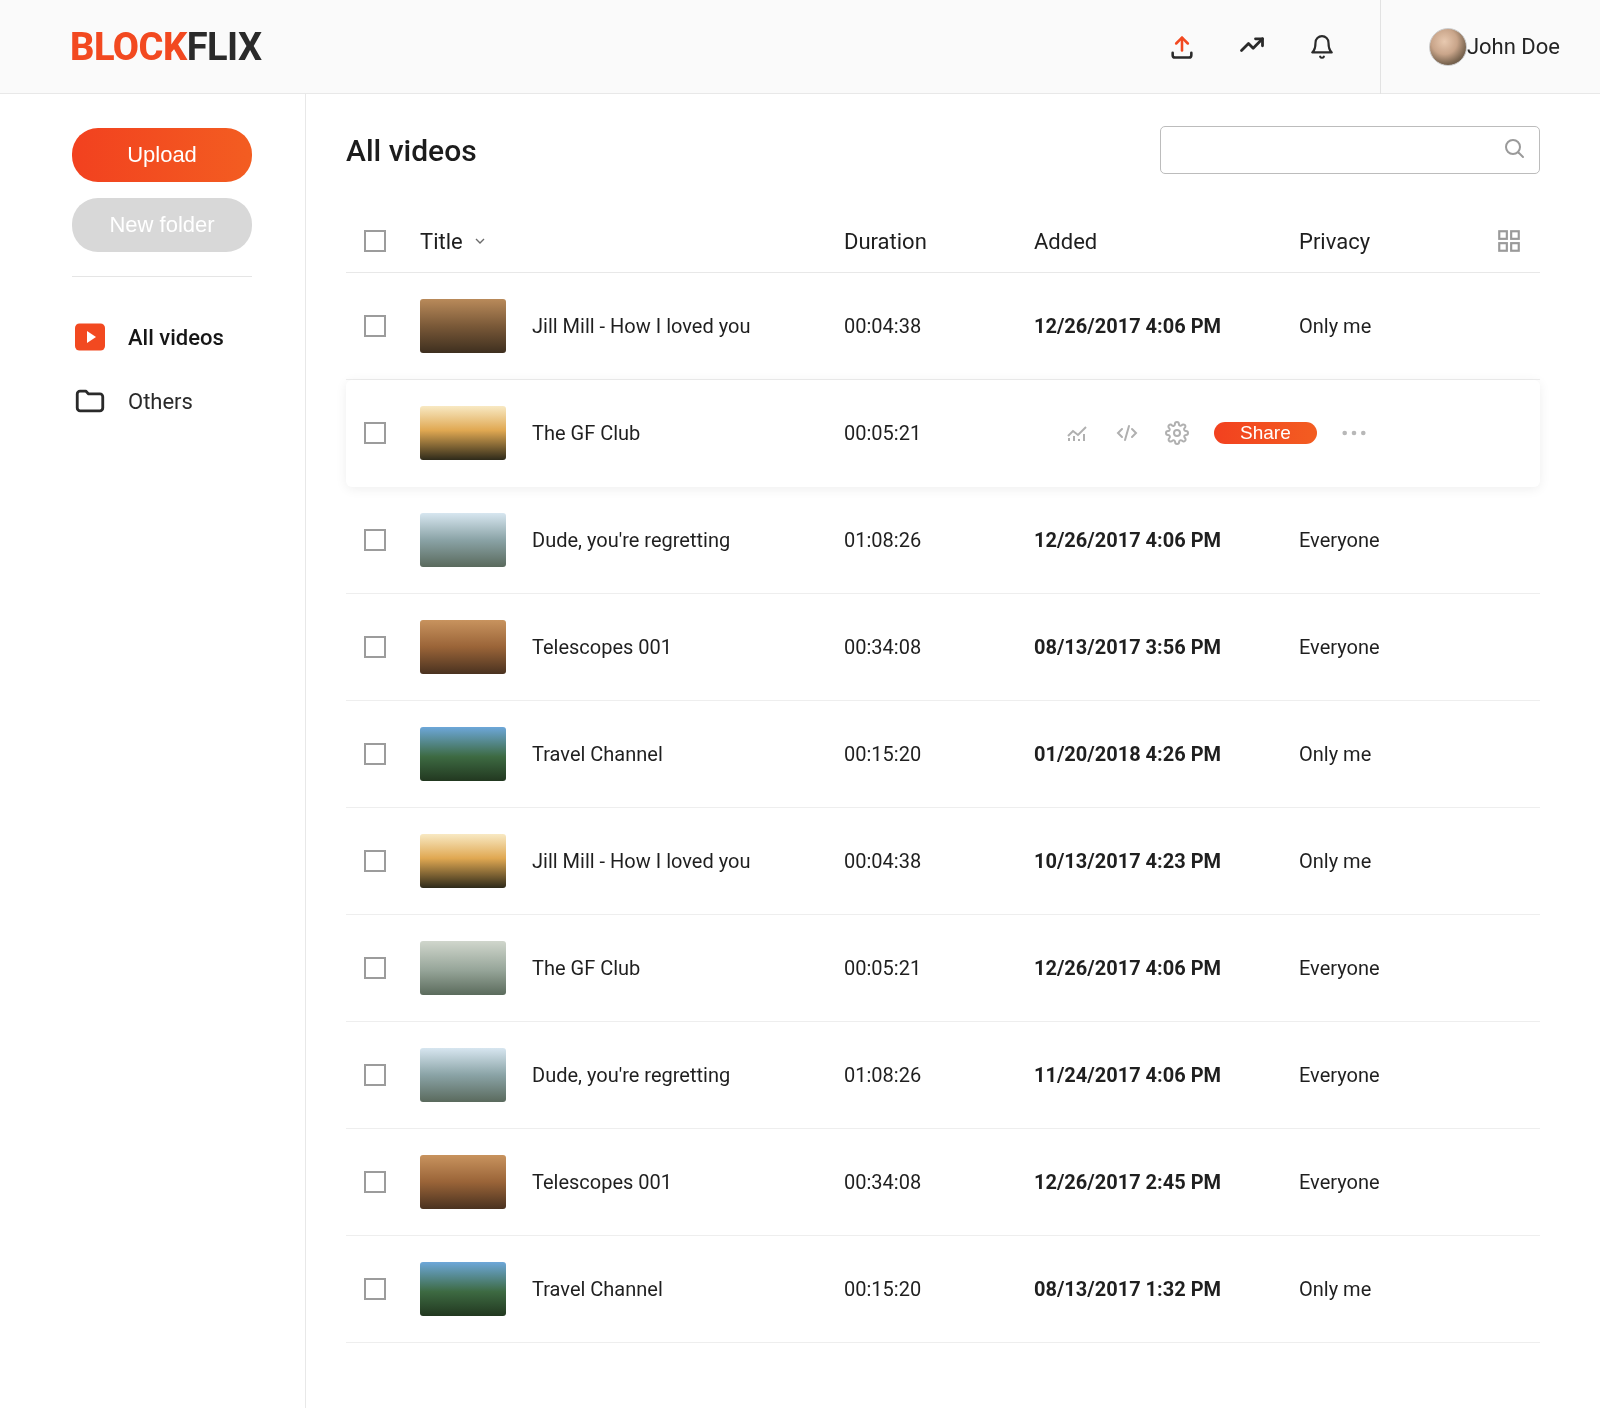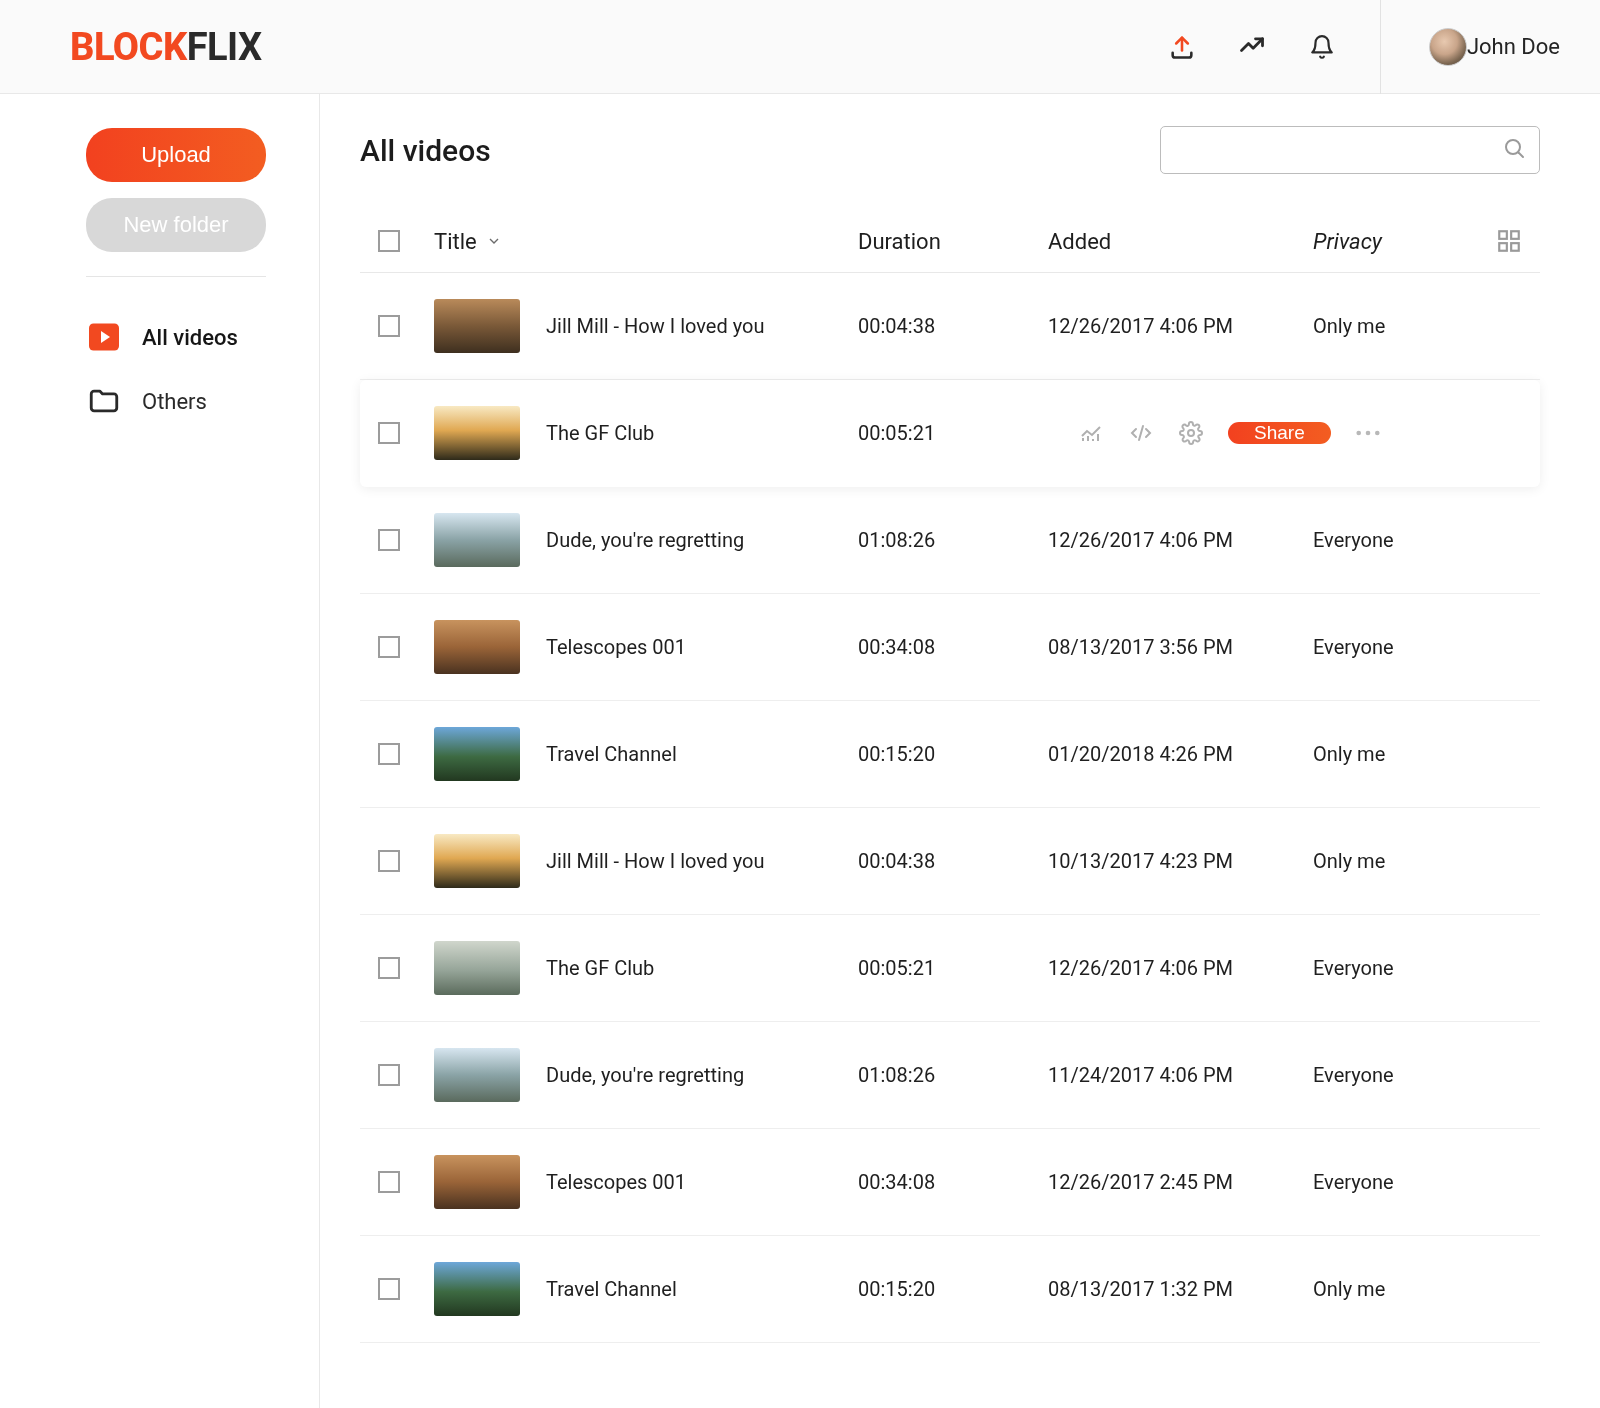--- a/index.html
+++ b/index.html
@@ -59,21 +59,20 @@
     height: 38px;
     border-radius: 50%;
     background: radial-gradient(circle at 40% 35%, #e8c9b0 0%, #c9a58a 40%, #7a6550 70%, #4a4038 100%);
     border: 1px solid #ccc;
   }
   .username { font-size: 22px; color: #242424; }
   
   .body {
     display: flex;
     height: calc(100% - 94px);
-    margin-left: 14px;
   }
   .sidebar {
     width: 306px;
     padding: 34px 34px 34px 72px;
     border-right: 1px solid #e8e8e8;
   }
   .btn {
     display: flex;
     align-items: center;
     justify-content: center;
@@ -153,42 +152,42 @@
     align-items: center;
     padding: 18px 18px;
     border-bottom: 1px solid #e8e8e8;
     color: #1e1e1e;
     font-size: 22px;
   }
   .th-check { width: 56px; display:flex; align-items:center; }
   .th-title { flex: 0 0 424px; display:flex; align-items:center; gap:9px; }
   .th-duration { flex: 0 0 190px; }
   .th-added { flex: 0 0 265px; }
-  .th-privacy { flex: 1; font-style: italic; }
+  .th-privacy { flex: 1; }
   .th-view { width: 40px; display:flex; justify-content:flex-end; }
   .row {
     display: flex;
     align-items: center;
     padding: 26px 18px;
     border-bottom: 1px solid #eee;
     font-size: 20px;
     color: #1f1f1f;
   }
   .row.hover {
     background: #fff;
     box-shadow: 0 2px 12px rgba(0,0,0,0.07);
     border-radius: 6px;
     border-bottom-color: transparent;
     position: relative;
     z-index: 1;
   }
   .cell-check { width: 56px; display:flex; align-items:center; }
   .cell-title { flex: 0 0 424px; display:flex; align-items:center; gap:26px; }
   .cell-duration { flex: 0 0 190px; }
-  .cell-added { flex: 0 0 265px; }
+  .cell-added { flex: 0 0 265px; font-weight: bold; }
   .cell-privacy { flex: 1; }
   .thumb {
     width: 86px;
     height: 54px;
     border-radius: 3px;
     flex-shrink: 0;
   }
   .chk {
     width: 22px;
     height: 22px;

